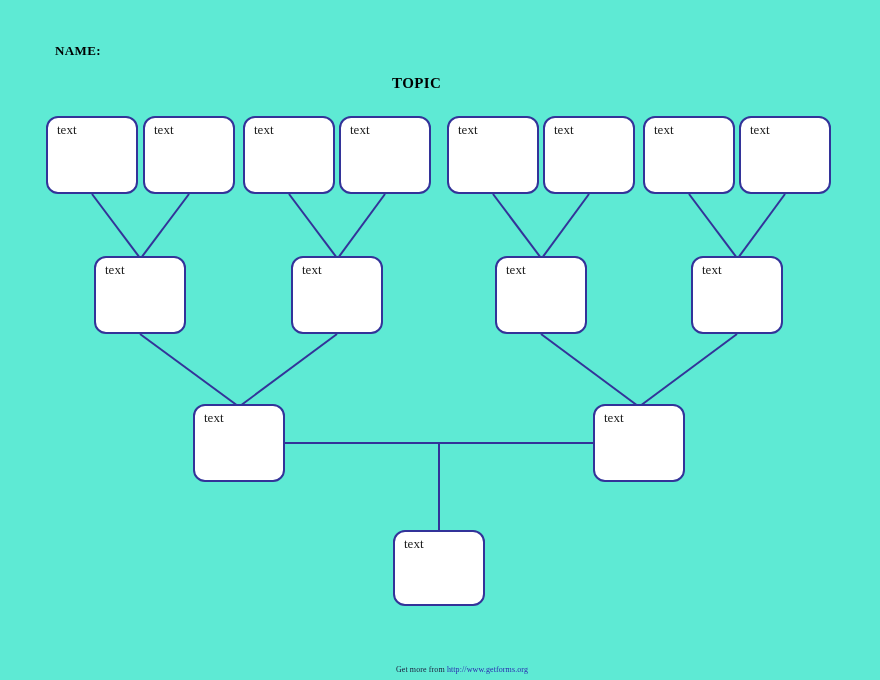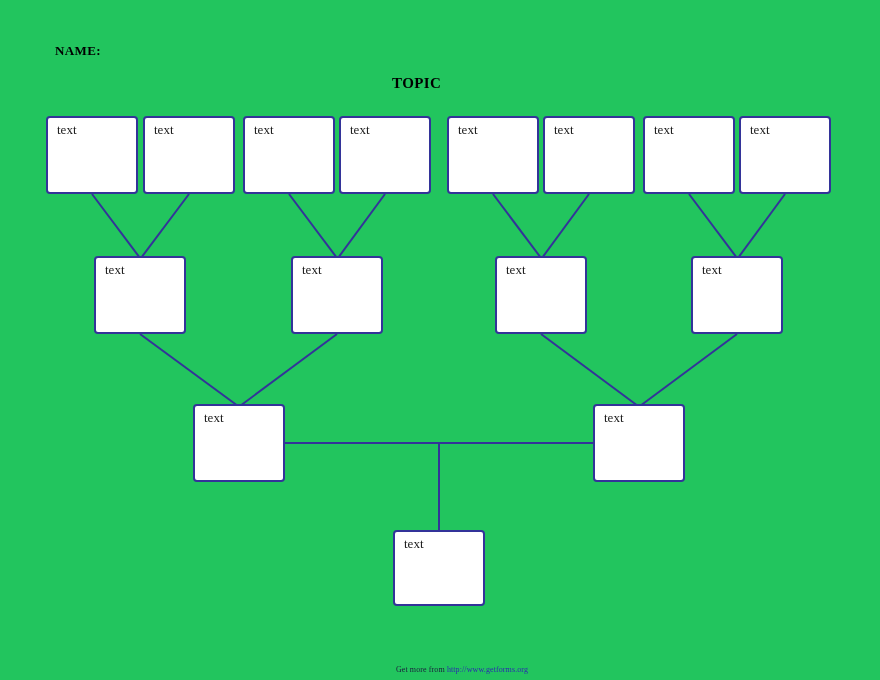--- a/index.html
+++ b/index.html
@@ -8,21 +8,21 @@
     padding: 0;
     background: #ffffff;
   }
   body {
     font-family: "Liberation Serif", "DejaVu Serif", serif;
   }
   #page {
     position: relative;
     width: 880px;
     height: 680px;
-    background: #22c55e;
+    background: #5eead4;
     overflow: hidden;
   }
 
   
   #name-label {
     position: absolute;
     left: 55px;
     top: 43px;
     font-family: "Liberation Serif", "DejaVu Serif", serif;
     font-weight: bold;
@@ -52,21 +52,21 @@
     height: 680px;
     pointer-events: none;
   }
 
   
   .node {
     position: absolute;
     box-sizing: border-box;
     background: #ffffff;
     border: 2px solid #333399;
-    border-radius: 4px;
+    border-radius: 12px;
   }
   .node .node-text {
     position: absolute;
     left: 9px;
     top: 4px;
     font-family: "Liberation Serif", "DejaVu Serif", serif;
     font-size: 13px;
     color: #1a1a1a;
     line-height: 16px;
     white-space: nowrap;

